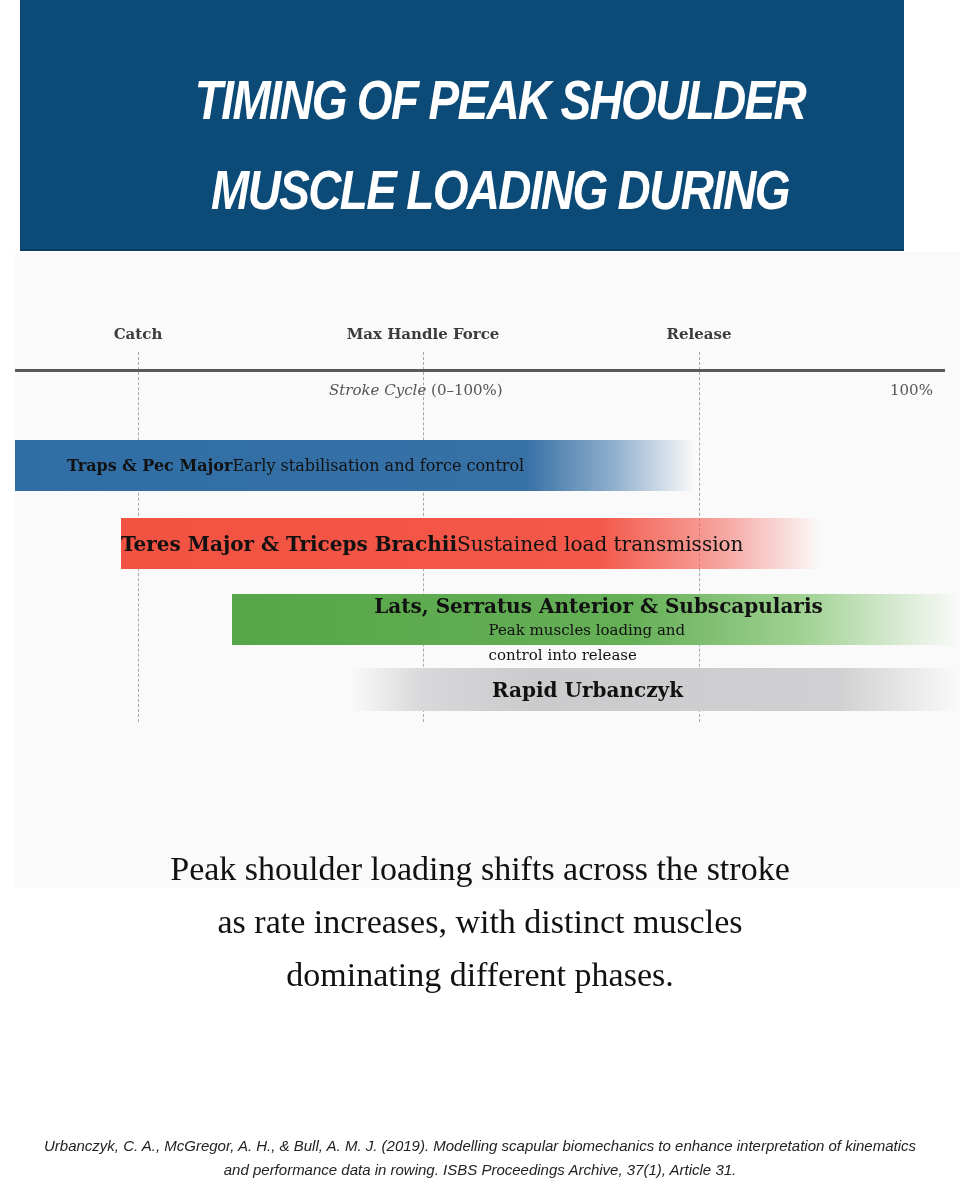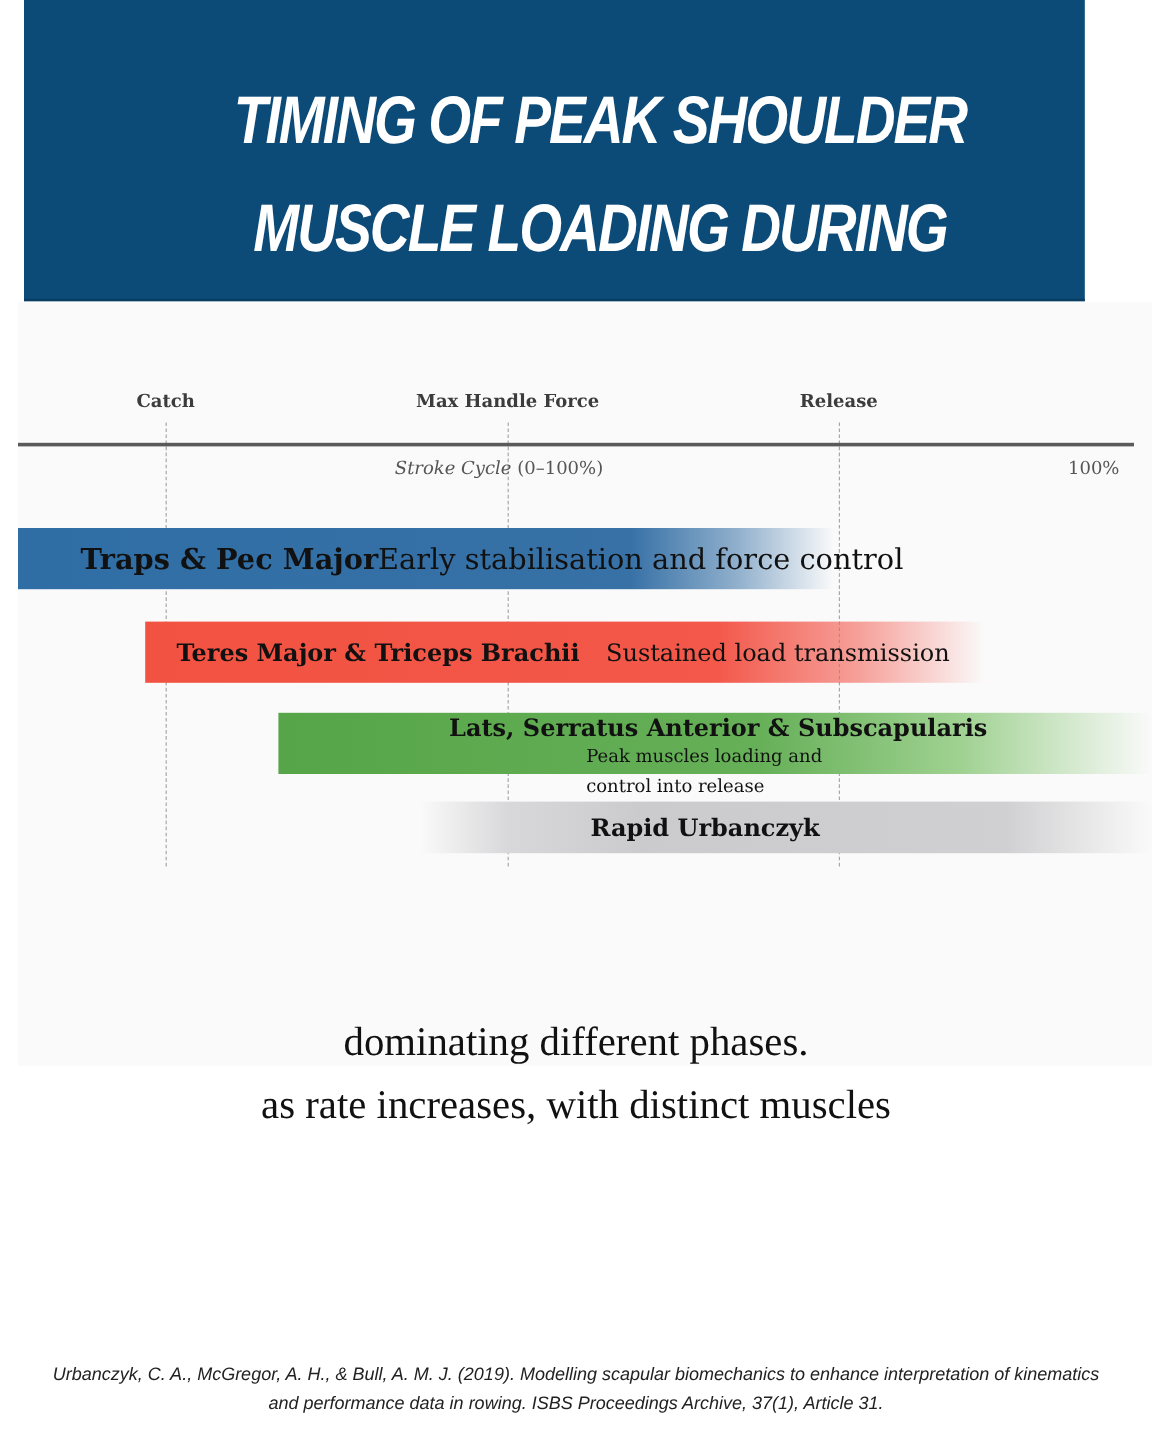--- a/index.html
+++ b/index.html
@@ -52,26 +52,26 @@
   .axis-label i { font-style: italic; }
   .bar {
     position: absolute; display: flex; align-items: center;
     font-family: "DejaVu Serif", serif; color: #111;
     box-sizing: border-box; white-space: nowrap;
   }
   .bar b { font-weight: bold; }
   .bar-blue {
     left: 15px; top: 440px; width: 680px; height: 51px;
     background: linear-gradient(to right, #2f6ea5 0%, #3771a6 75%, rgba(55,113,166,0.55) 88%, rgba(250,250,250,0) 100%);
-    padding-left: 52px; font-size: 24px;
+    padding-left: 52px; font-size: 16px;
   }
   .bar-red {
     left: 121px; top: 518px; width: 700px; height: 51px;
     background: linear-gradient(to right, #f25241 0%, #f3584a 68%, rgba(243,100,90,0.6) 85%, rgba(250,250,250,0) 100%);
-    padding-left: 26px; font-size: 20px; gap: 22px;
+    padding-left: 0; font-size: 20px;
   }
   .bar-green {
     left: 232px; top: 594px; width: 728px; height: 51px;
     background: linear-gradient(to right, #56a548 0%, #66b058 55%, #9fd191 78%, rgba(250,250,250,0) 100%);
     padding-left: 5px; font-size: 20px; flex-direction: column;
   }
   .bar-green .desc {
     font-size: 15px; line-height: 25px; white-space: normal; width: 230px;
     margin-left: 10px;
   }
@@ -131,20 +131,21 @@
 <div class="bar bar-green">
   <b>Lats, Serratus Anterior &amp; Subscapularis</b>
     <span class="desc">Peak muscles loading and control into release</span>
 </div>
 
 <div class="bar bar-gray">
   <b>Rapid Urbanczyk</b>
 </div>
 
 <div class="takeaway">
+  <div>Peak shoulder loading shifts across the stroke</div>
+  <div>as rate increases, with distinct muscles</div>
   <div>dominating different phases.</div>
-  <div>as rate increases, with distinct muscles</div>
 </div>
 
 <div class="citation">
   <div>Urbanczyk, C. A., McGregor, A. H., &amp; Bull, A. M. J. (2019). Modelling scapular biomechanics to enhance interpretation of kinematics</div>
   <div>and performance data in rowing. ISBS Proceedings Archive, 37(1), Article 31.</div>
 </div>
 
 </body></html>

